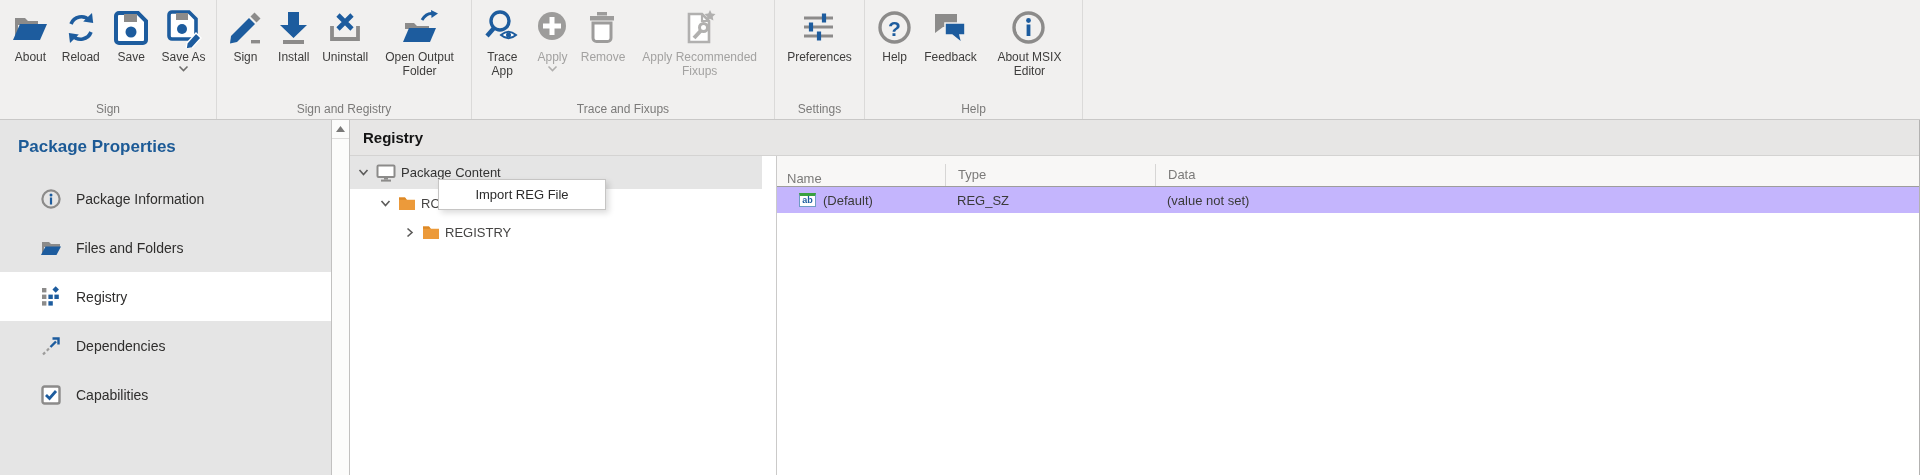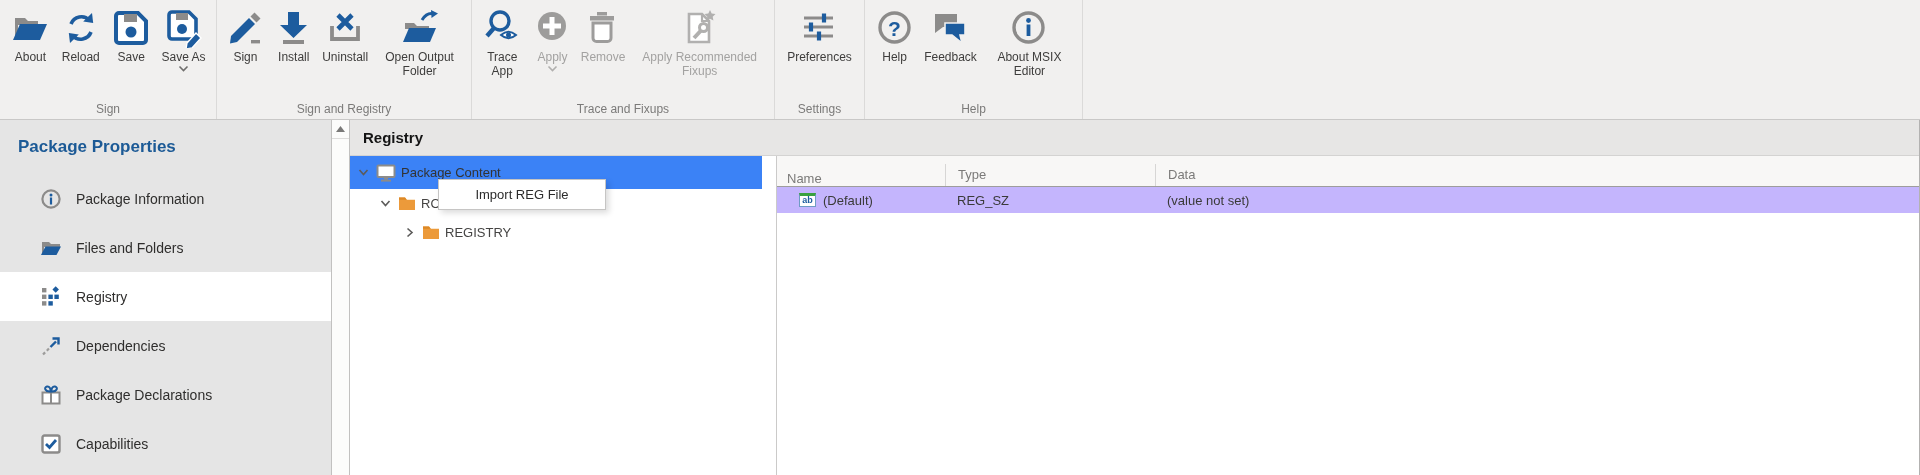--- a/index.html
+++ b/index.html
@@ -42,21 +42,21 @@
     background:#fff; border-right:1px solid #b3b2b1; }
   .content-header { height:36px; background:#e7e6e5; border-bottom:1px solid #d4d3d2;
     display:flex; align-items:center; padding-left:13px;
     font-size:15px; font-weight:bold; color:#141414; }
   .main-body { display:flex; height:calc(100% - 36px); }
 
   
   .tree-pane { width:426px; position:relative; }
   .tree-row { height:29px; display:flex; align-items:center; gap:5px;
     font-size:13px; color:#454443; cursor:default; }
-  .tree-row.selected { height:33px; background:#3b82f6; margin-right:14px; color:#333333; }
+  .tree-row.selected { height:33px; background:#e5e5e5; margin-right:14px; color:#333333; }
   .lvl0{padding-left:6px}.lvl1{padding-left:28px}.lvl2{padding-left:52px}
   .tree-chev { width:15px; height:15px; flex:0 0 auto; }
   .tree-ico { flex:0 0 auto; }
 
   
   .context-menu { position:absolute; left:88px; top:23px; width:168px; height:31px;
     background:#fff; border:1px solid #c6c5c4; box-shadow:3px 3px 6px rgba(0,0,0,.14);
     z-index:5; display:flex; flex-direction:column; }
   .menu-item { flex:1; display:flex; align-items:center; justify-content:center;
     font-size:13px; color:#2c2c2c; cursor:default; }
@@ -287,29 +287,20 @@
 
     <div class="side-item">
       <svg class="side-icon" viewBox="0 0 22 22">
         <path d="M3 19.5 L10.5 12" stroke="#9d9c9b" stroke-width="2.2" stroke-dasharray="3 2.4" fill="none"></path>
         <path d="M10.5 12 L16 6.5" stroke="#1d5c9e" stroke-width="2.4" fill="none"></path>
         <path d="M12.5 3.5 h6 v6" fill="none" stroke="#1d5c9e" stroke-width="2.4"></path>
       </svg>
       <span>Dependencies</span>
     </div>
 
-    <div class="side-item">
-      <svg class="side-icon" viewBox="0 0 22 22">
-        <rect x="2.5" y="8.5" width="17" height="11" fill="#fff" stroke="#8c8b8a" stroke-width="2"></rect>
-        <path d="M11 8.5 v11" stroke="#8c8b8a" stroke-width="2"></path>
-        <path d="M10.5 7.5 C5 8 3.5 3.5 7 2.5 C9.5 2 10.8 4.8 10.5 7.5 Z" fill="none" stroke="#1d5c9e" stroke-width="2"></path>
-        <path d="M11.5 7.5 C17 8 18.5 3.5 15 2.5 C12.5 2 11.2 4.8 11.5 7.5 Z" fill="none" stroke="#1d5c9e" stroke-width="2"></path>
-      </svg>
-      <span>Package Declarations</span>
-    </div>
 
     <div class="side-item">
       <svg class="side-icon" viewBox="0 0 22 22">
         <rect x="2.5" y="2.5" width="17" height="17" rx="2" fill="#fff" stroke="#8c8b8a" stroke-width="2.4"></rect>
         <path d="M6 11 l3.5 3.5 L16 7" fill="none" stroke="#1d5c9e" stroke-width="2.8"></path>
       </svg>
       <span>Capabilities</span>
     </div>
 
   </div>

